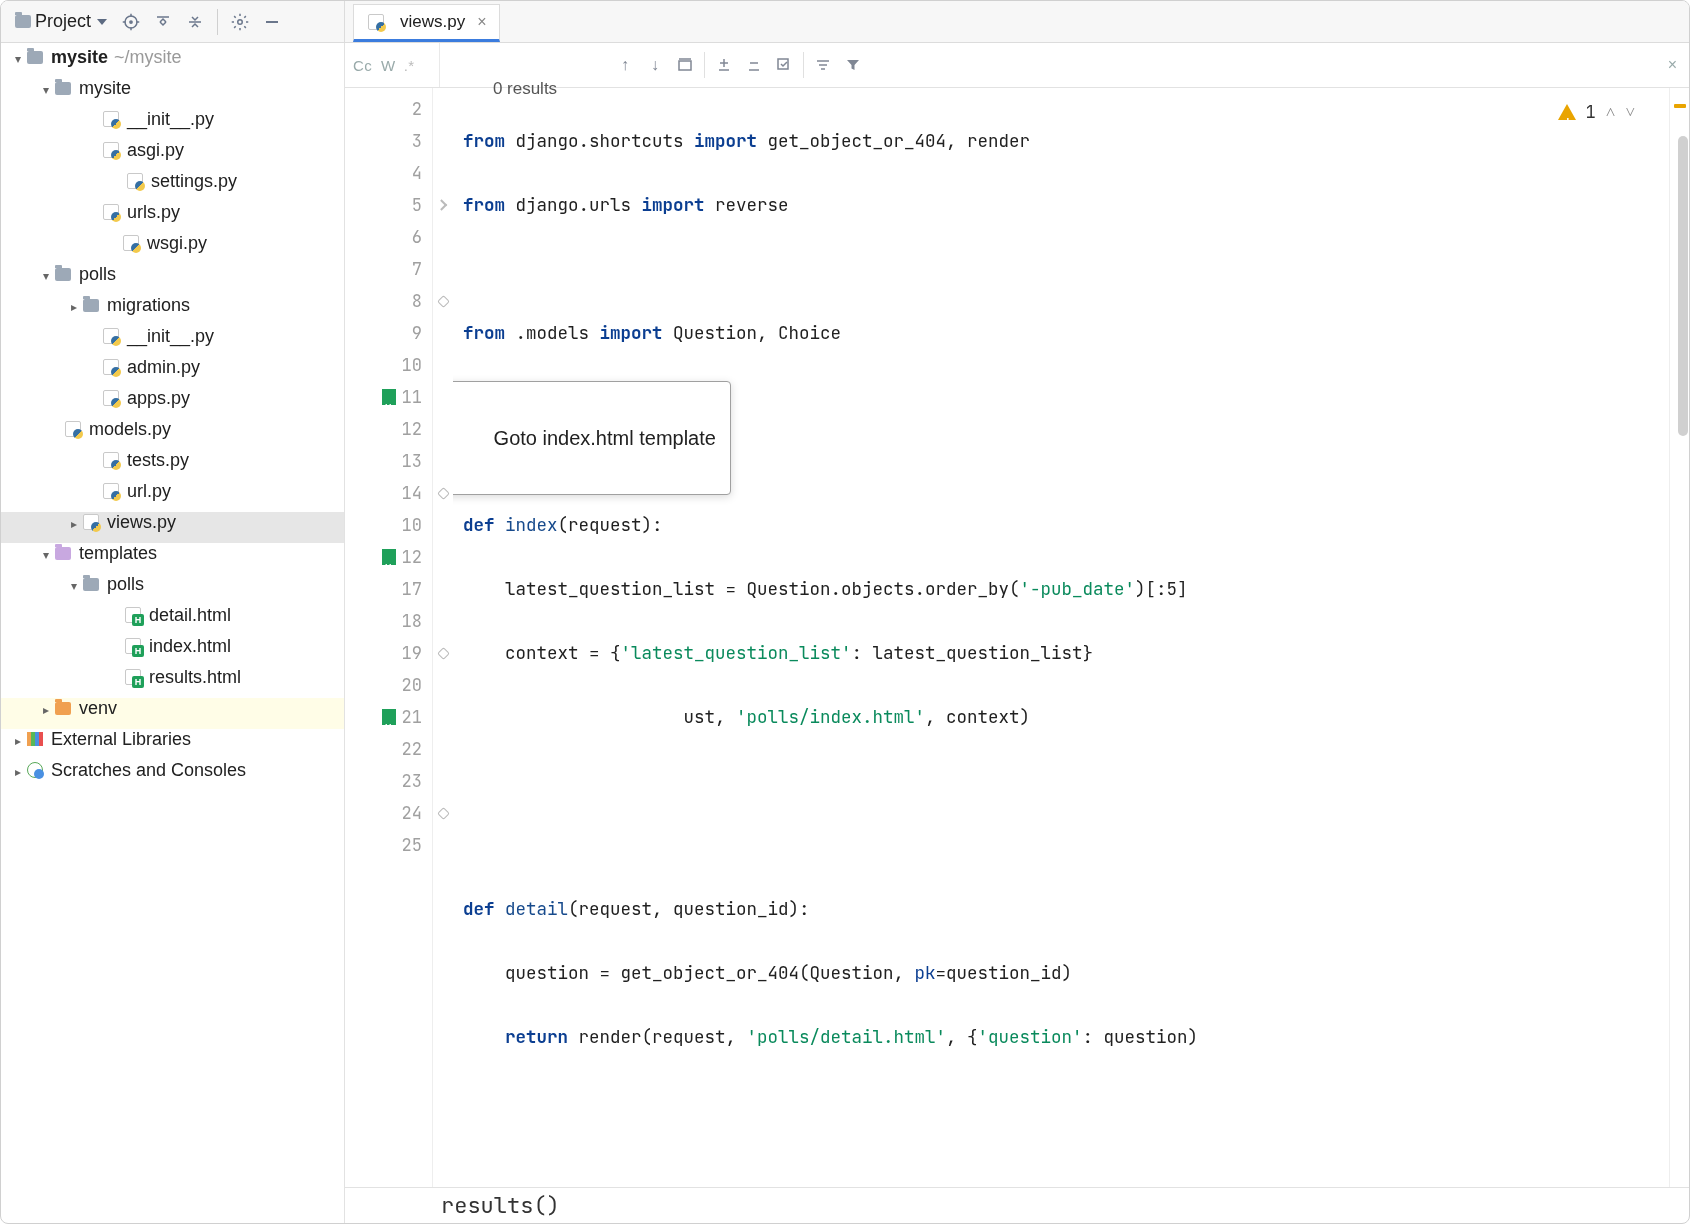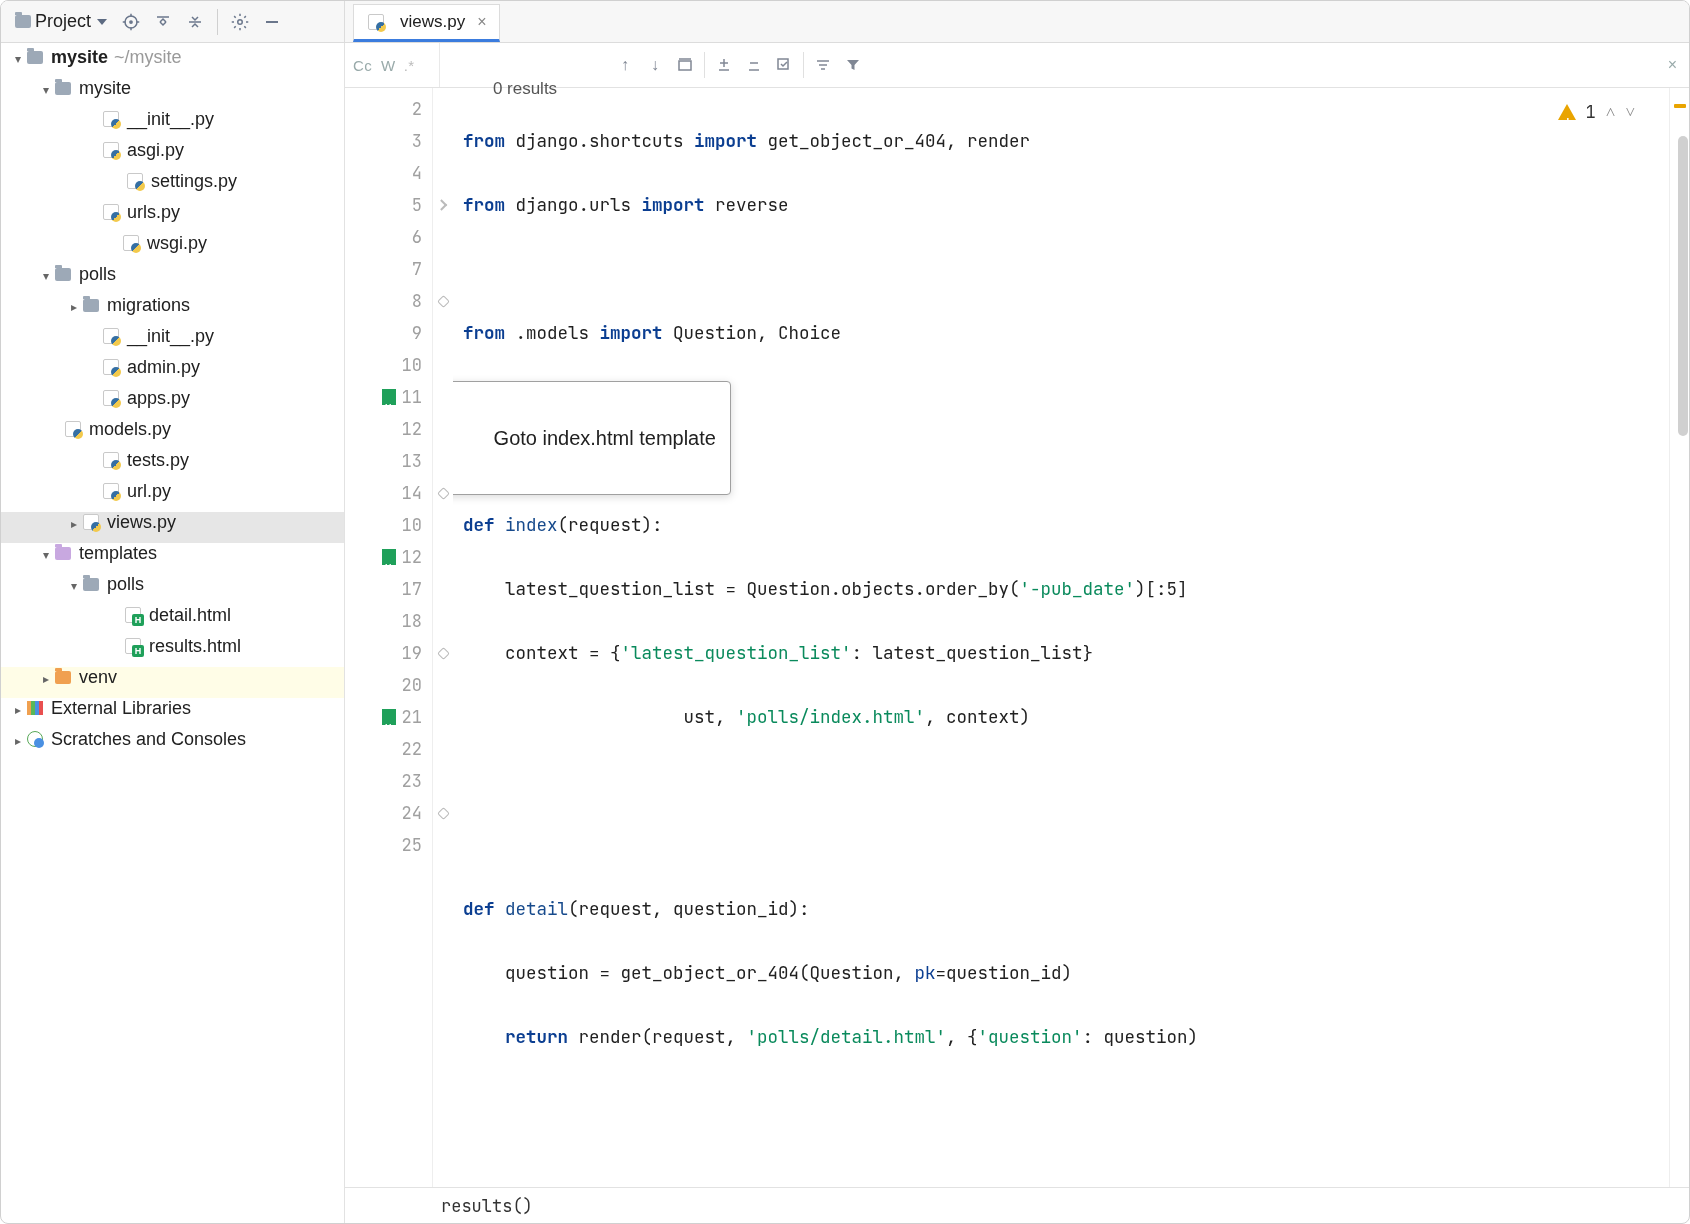--- a/index.html
+++ b/index.html
@@ -189,21 +189,21 @@
     position:absolute;
     background:#fff; border:1px solid #a0a0a0; border-radius:4px;
     box-shadow: 0 2px 8px rgba(0,0,0,0.15);
     padding: 8px 14px;
     font-family: -apple-system, sans-serif;
     font-size: 20px;
     z-index:50;
   }
 
   
-  .crumb-bar { height:36px; border-top:1px solid #e2e2e2; display:flex; align-items:center; padding-left:96px; font-family:"JetBrains Mono",monospace; font-size:17px; color:#333;}
+  .crumb-bar { height:36px; border-top:1px solid #e2e2e2; display:flex; align-items:center; padding-left:96px; font-family:"JetBrains Mono",monospace; font-size:22px; color:#333;}
 
   
   .scrollbar { position:absolute; right:0; top:40px; bottom:120px; width:12px; }
   .scroll-thumb { width:10px; height:300px; background:#d0d0d0; border-radius:5px; margin-left:1px; margin-top:8px;}
 </style>
 </head>
 <body>
 
 <div class="top-row">
   <div class="top-left">
@@ -390,20 +390,27 @@
             <span class="ic-folder"></span>
           </span>
           <span>polls</span>
         </div>
       <div class="tree-row" style="padding-left:108px">
           <span class="arrow none"></span>
           <span class="ic">
             <span class="ic-html"></span>
           </span>
           <span>detail.html</span>
+        </div>
+      <div class="tree-row" style="padding-left:108px">
+          <span class="arrow none"></span>
+          <span class="ic">
+            <span class="ic-html"></span>
+          </span>
+          <span>index.html</span>
         </div>
       <div class="tree-row" style="padding-left:108px">
           <span class="arrow none"></span>
           <span class="ic">
             <span class="ic-html"></span>
           </span>
           <span>results.html</span>
         </div>
       <div class="tree-row venv" style="padding-left:38px">
           <span class="arrow col"></span>

